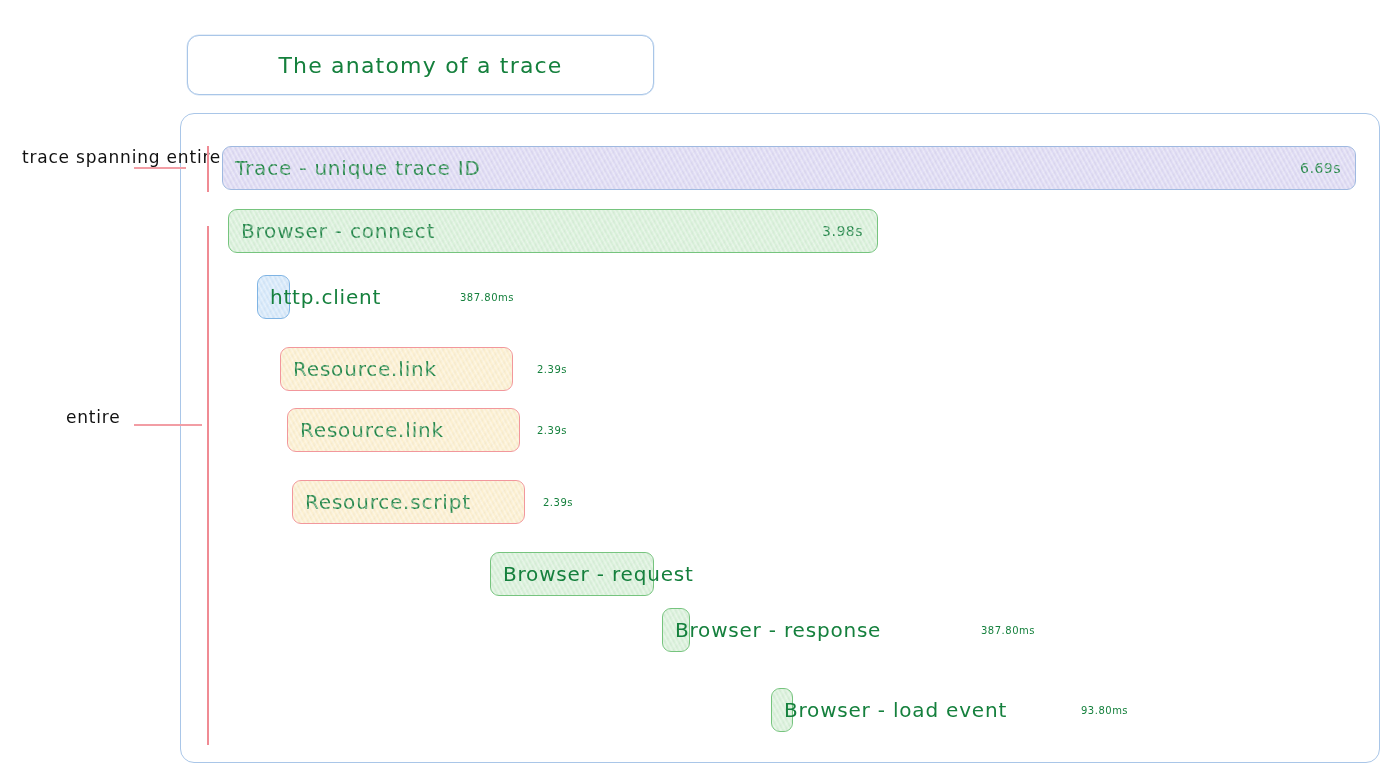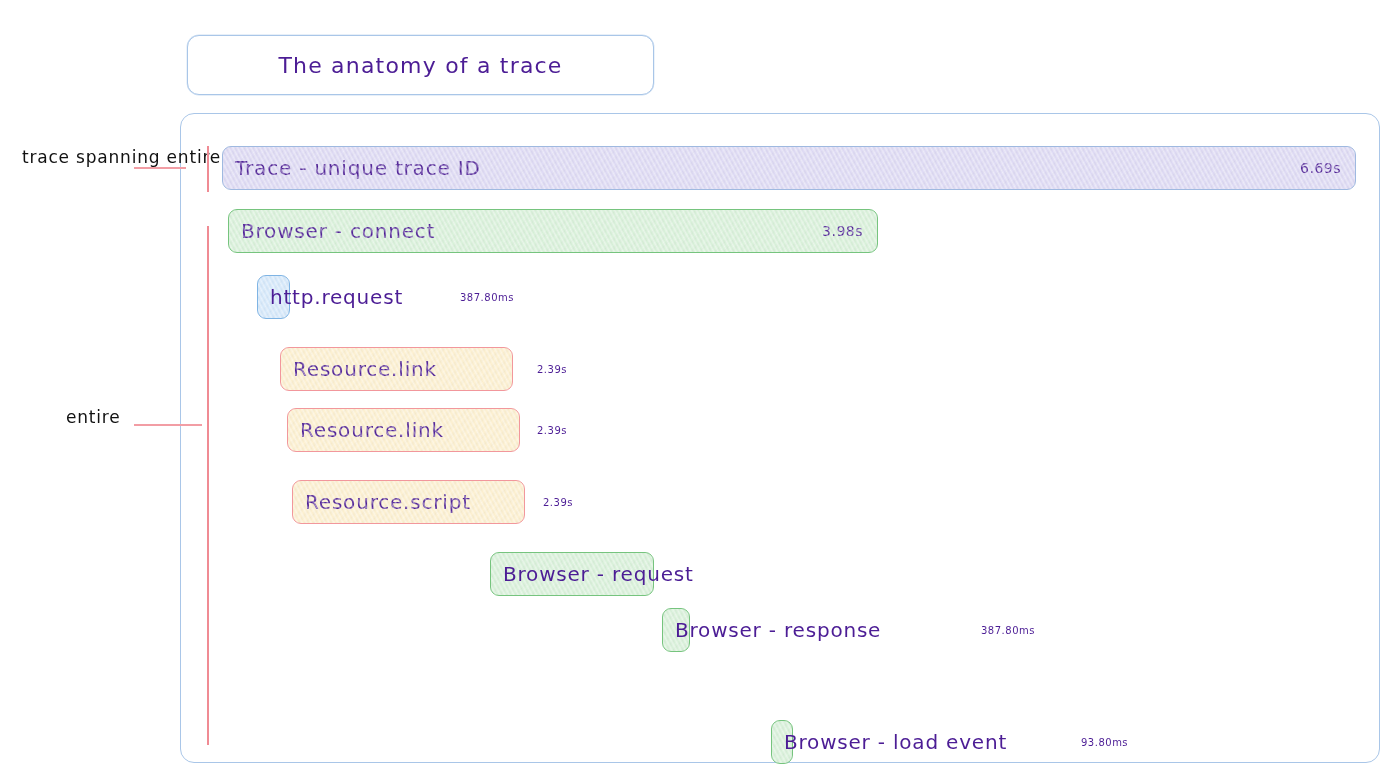--- a/index.html
+++ b/index.html
@@ -15,21 +15,21 @@
     overflow: hidden;
     font-family: "DejaVu Sans", sans-serif;
     color: #1a1a1a;
   }
 
   
   .sketch-text {
     font-family: "DejaVu Sans", sans-serif;
     font-weight: 400;
     letter-spacing: 0.6px;
-    color: #4c1d95;
+    color: #15803d;
     white-space: nowrap;
   }
 
   
   #title-box {
     position: absolute;
     left: 187px;
     top: 35px;
     width: 465px;
     height: 58px;
@@ -152,21 +152,21 @@
 
   
   #row-trace            { left: 222px; top: 146px; width: 1134px; }
   #row-browser-connect  { left: 228px; top: 209px; width: 650px; }
   #row-http-client      { left: 257px; top: 275px; width: 33px; }
   #row-resource-link-1  { left: 280px; top: 347px; width: 233px; }
   #row-resource-link-2  { left: 287px; top: 408px; width: 233px; }
   #row-resource-script  { left: 292px; top: 480px; width: 233px; }
   #row-browser-request  { left: 490px; top: 552px; width: 164px; }
   #row-browser-response { left: 662px; top: 608px; width: 28px; }
-  #row-browser-load     { left: 771px; top: 720px; width: 22px; text-align: right; }
+  #row-browser-load     { left: 771px; top: 688px; width: 22px; text-align: right; }
 
   
   .overflow-label { z-index: 3; }
 </style>
 </head>
 <body>
 
 <div id="title-box">
   <span id="title-text" class="sketch-text">The anatomy of a trace</span>
 </div>
@@ -190,21 +190,21 @@
 
 <div id="row-browser-connect" class="row">
   <div class="bar browser" style="width:100%">
     <span class="bar-label sketch-text">Browser - connect</span>
     <span class="dur-inside sketch-text">3.98s</span>
   </div>
 </div>
 
 <div id="row-http-client" class="row">
   <div class="bar http" style="width:100%">
-    <span class="bar-label sketch-text overflow-label">http.request</span>
+    <span class="bar-label sketch-text overflow-label">http.client</span>
   </div>
   <span class="dur-outside sketch-text" style="left:203px">387.80ms</span>
 </div>
 
 <div id="row-resource-link-1" class="row">
   <div class="bar resource" style="width:100%">
     <span class="bar-label sketch-text">Resource.link</span>
   </div>
   <span class="dur-outside sketch-text" style="left:257px">2.39s</span>
 </div>

